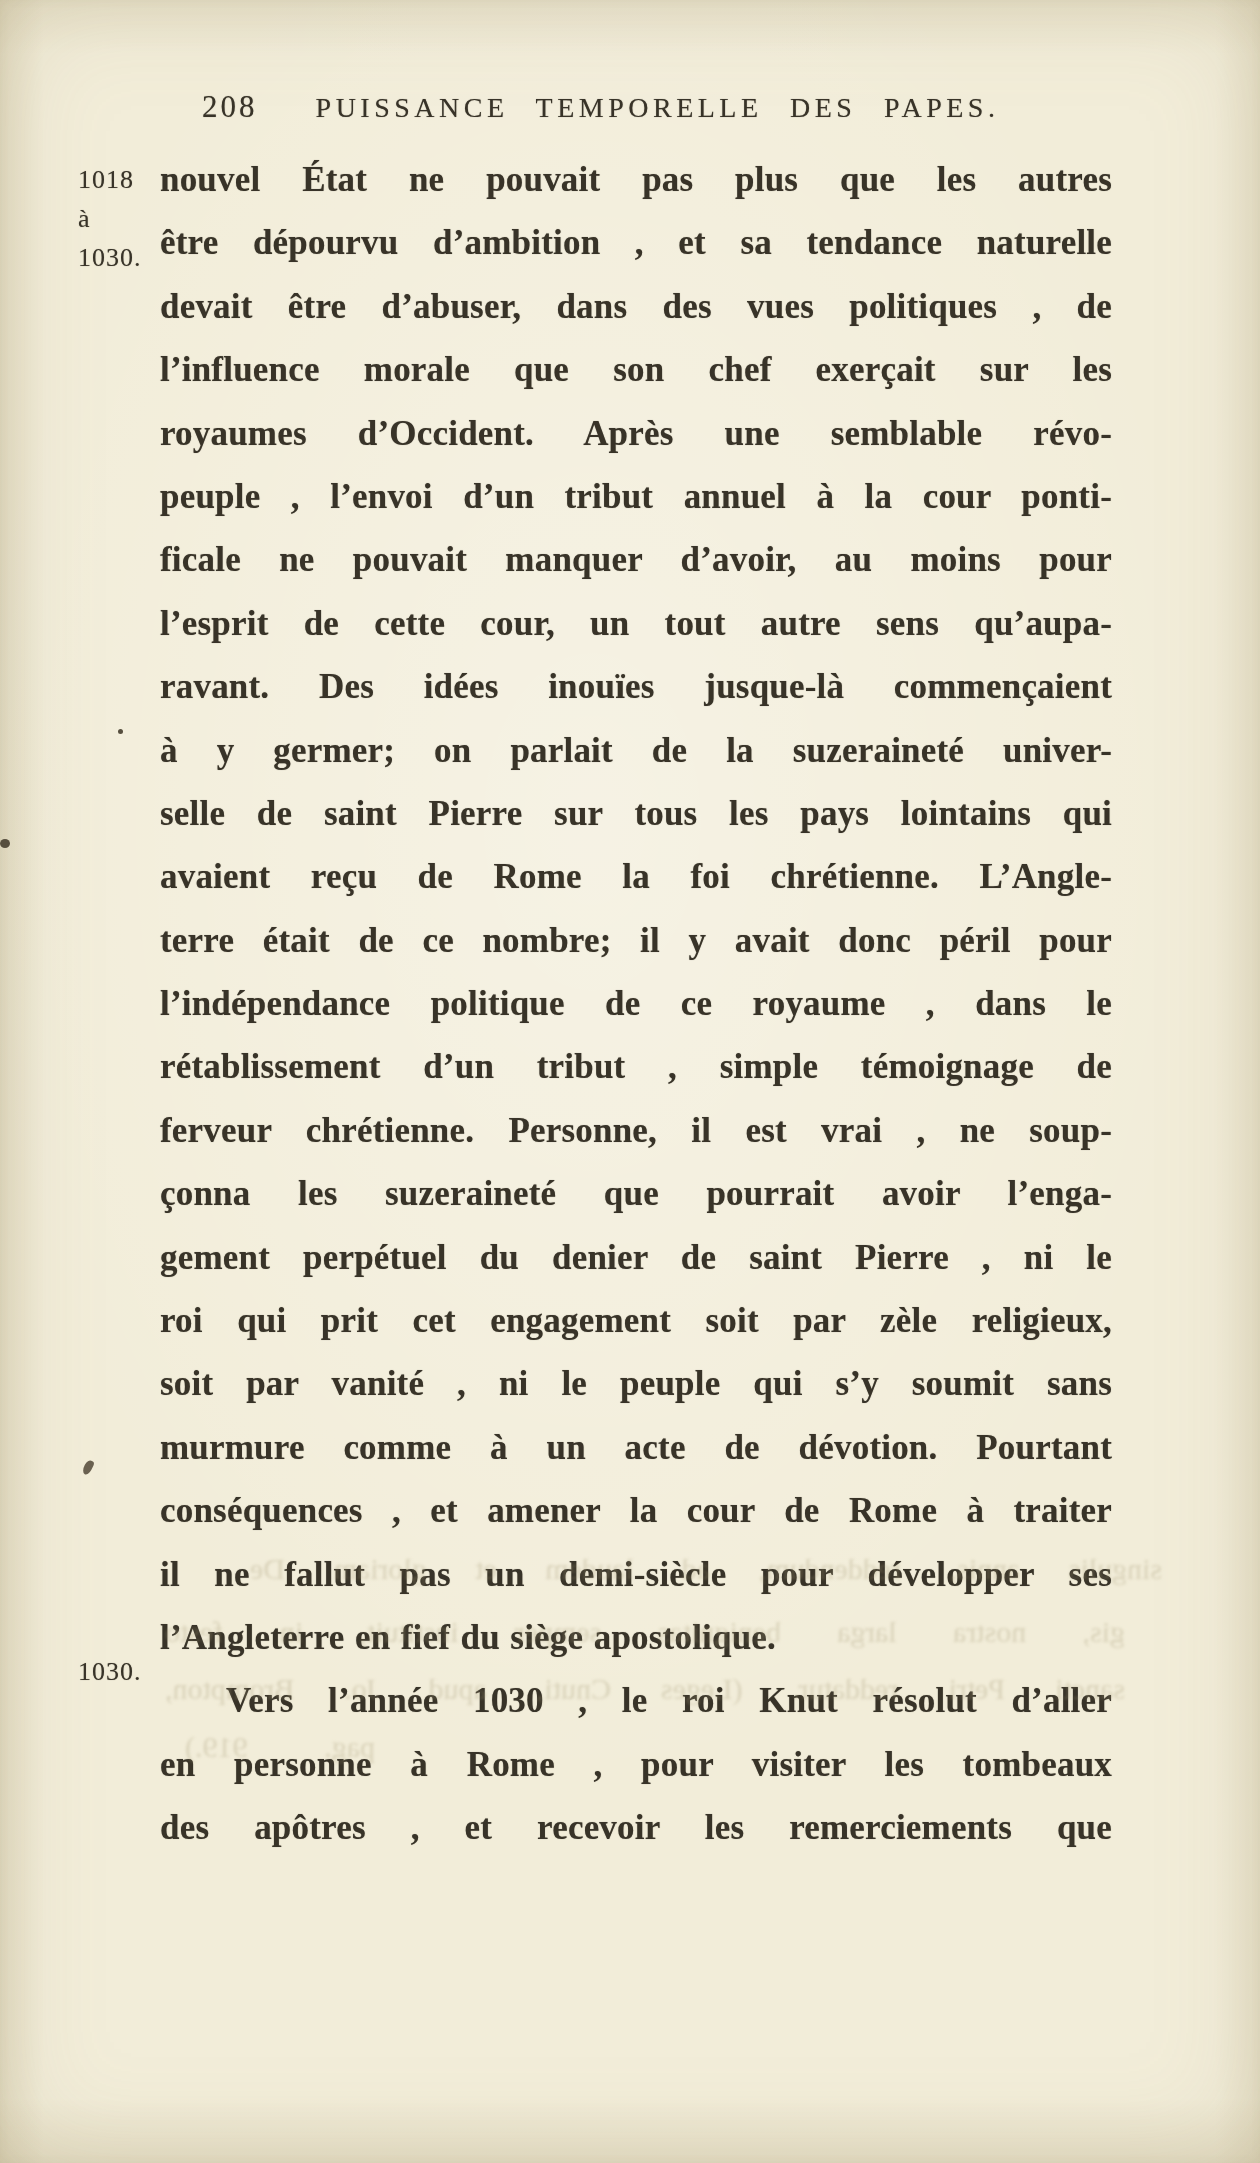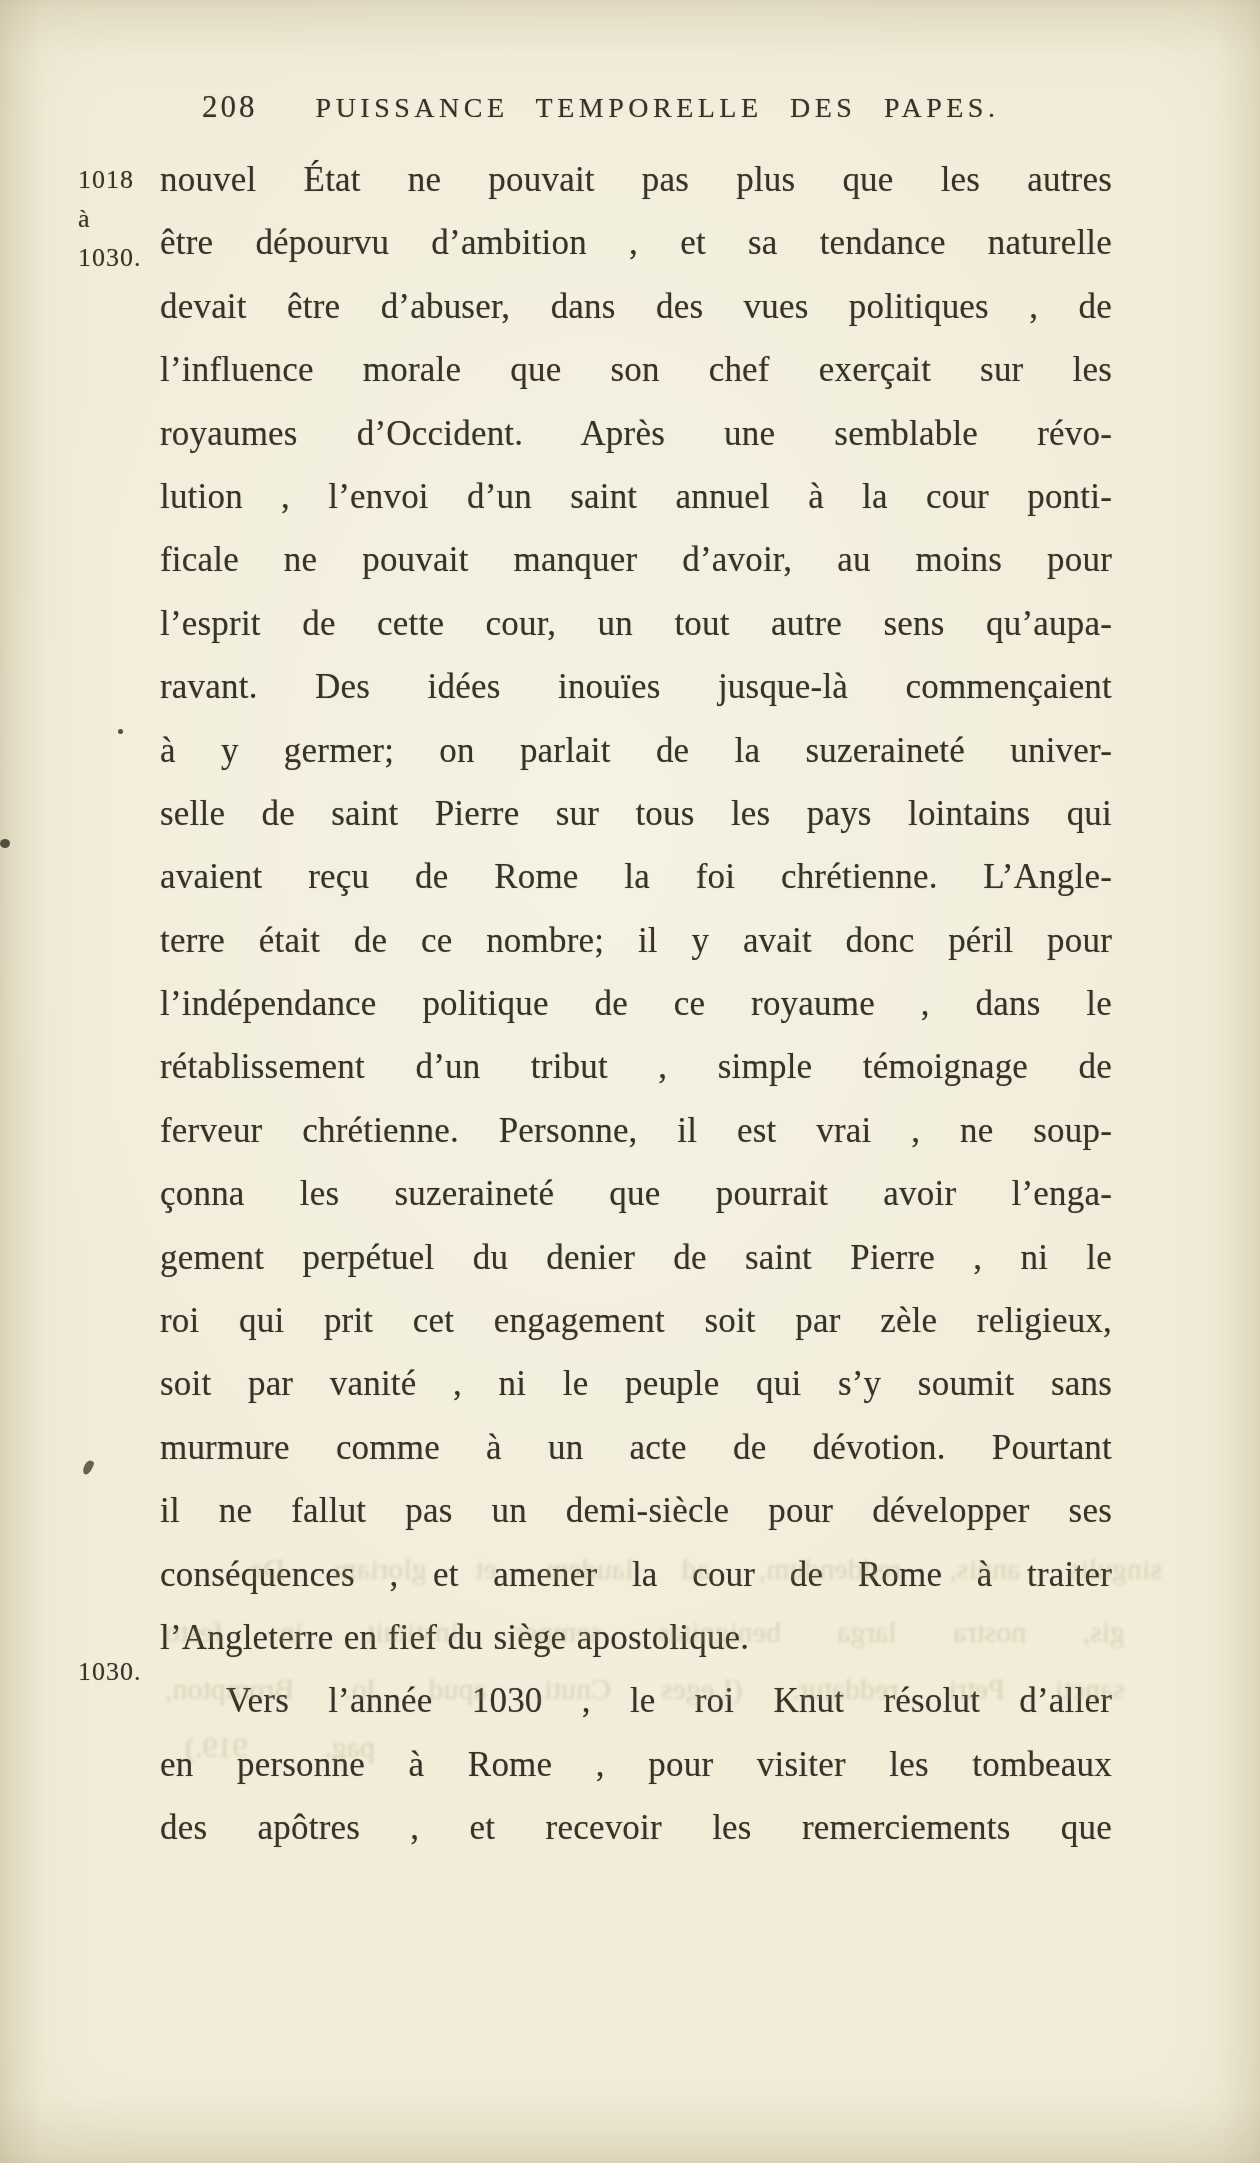--- a/index.html
+++ b/index.html
@@ -25,21 +25,21 @@
     text-shadow:0 0 1px rgba(45,40,28,0.45);
   }
   .running-title{
     position:absolute; left:0; right:17px; top:5px;
     text-align:center; padding-left:60px;
     font-size:28px; letter-spacing:4.5px; word-spacing:16px;
     text-shadow:0 0 1px rgba(45,40,28,0.45);
     white-space:nowrap;
   }
   .body-text{
-    position:absolute; top:148px; left:160px; width:952px;
+    position:absolute; top:148px; left:160px; width:952px;font-weight:bold;
   }
   .line{
     height:63.4px; line-height:63.4px;
     font-size:35px; letter-spacing:0.2px; word-spacing:1.5px;
     white-space:normal;
     text-shadow:0 0 1px rgba(45,40,28,0.40);
   }
   .line.j{ text-align:justify; text-align-last:justify; }
   .line.indent{ padding-left:66px; }
   .margin-note{
@@ -77,38 +77,38 @@
     <span class="page-number">208</span>
     <span class="running-title">PUISSANCE TEMPORELLE DES PAPES.</span>
   </div>
 
   <div class="body-text">
       <div class="line j">nouvel État ne pouvait pas plus que les autres</div>
       <div class="line j">être dépourvu d’ambition , et sa tendance naturelle</div>
       <div class="line j">devait être d’abuser, dans des vues politiques , de</div>
       <div class="line j">l’influence morale que son chef exerçait sur les</div>
       <div class="line j">royaumes d’Occident. Après une semblable révo-</div>
-      <div class="line j">lution , l’envoi d’un saint annuel à la cour ponti-</div>
+      <div class="line j">peuple , l’envoi d’un tribut annuel à la cour ponti-</div>
       <div class="line j">ficale ne pouvait manquer d’avoir, au moins pour</div>
       <div class="line j">l’esprit de cette cour, un tout autre sens qu’aupa-</div>
       <div class="line j">ravant. Des idées inouïes jusque-là commençaient</div>
       <div class="line j">à y germer; on parlait de la suzeraineté univer-</div>
       <div class="line j">selle de saint Pierre sur tous les pays lointains qui</div>
       <div class="line j">avaient reçu de Rome la foi chrétienne. L’Angle-</div>
       <div class="line j">terre était de ce nombre; il y avait donc péril pour</div>
       <div class="line j">l’indépendance politique de ce royaume , dans le</div>
       <div class="line j">rétablissement d’un tribut , simple témoignage de</div>
       <div class="line j">ferveur chrétienne. Personne, il est vrai , ne soup-</div>
       <div class="line j">çonna les suzeraineté que pourrait avoir l’enga-</div>
       <div class="line j">gement perpétuel du denier de saint Pierre , ni le</div>
       <div class="line j">roi qui prit cet engagement soit par zèle religieux,</div>
       <div class="line j">soit par vanité , ni le peuple qui s’y soumit sans</div>
       <div class="line j">murmure comme à un acte de dévotion. Pourtant</div>
+      <div class="line j">conséquences , et amener la cour de Rome à traiter</div>
       <div class="line j">il ne fallut pas un demi-siècle pour développer ses</div>
-      <div class="line j">conséquences , et amener la cour de Rome à traiter</div>
       <div class="line">l’Angleterre en fief du siège apostolique.</div>
       <div class="line j indent">Vers l’année 1030 , le roi Knut résolut d’aller</div>
       <div class="line j">en personne à Rome , pour visiter les tombeaux</div>
       <div class="line j">des apôtres , et recevoir les remerciements que</div>
     </div>
 
   <div id="margin-notes">
       <div class="margin-note" style="top: 160px;">
         <div>1018</div>
         <div>à</div>

